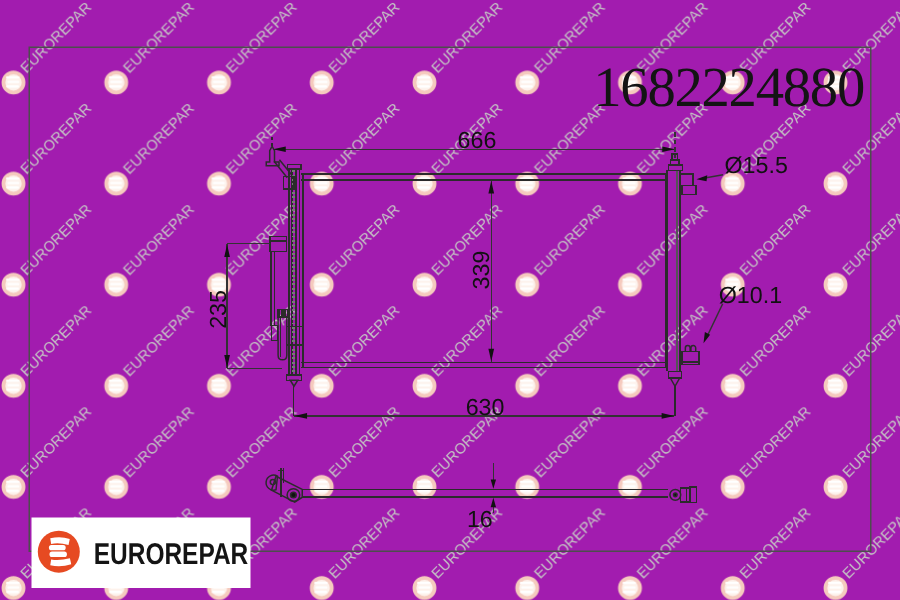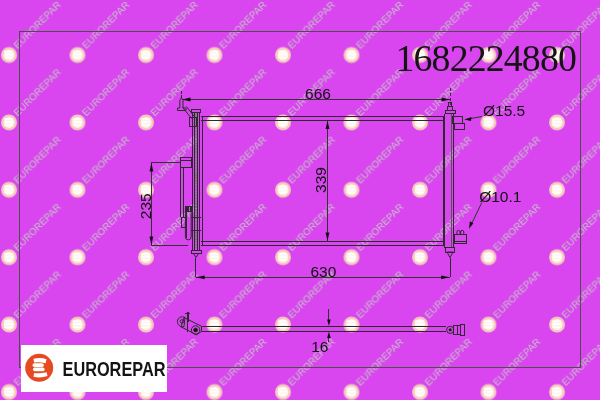--- a/index.html
+++ b/index.html
@@ -1,16 +1,16 @@
 <!DOCTYPE html>
 <html><head>
 <meta charset="utf-8">
 <style>
   html,body{margin:0;padding:0;background:#fff;}
-  .page{width:600px;height:400px;position:relative;overflow:hidden;background:#d946ef;}
+  .page{width:600px;height:400px;position:relative;overflow:hidden;background:#a21caf;}
   svg{display:block;}
   text{font-family:"Liberation Sans",sans-serif;}
 </style>
 </head>
 <body>
 <div class="page">
 <svg width="600" height="400" viewBox="0 0 600 400">
 <defs>
   <filter id="wmblur" x="-20%" y="-20%" width="140%" height="140%">
           <feGaussianBlur stdDeviation="0.5"></feGaussianBlur>

